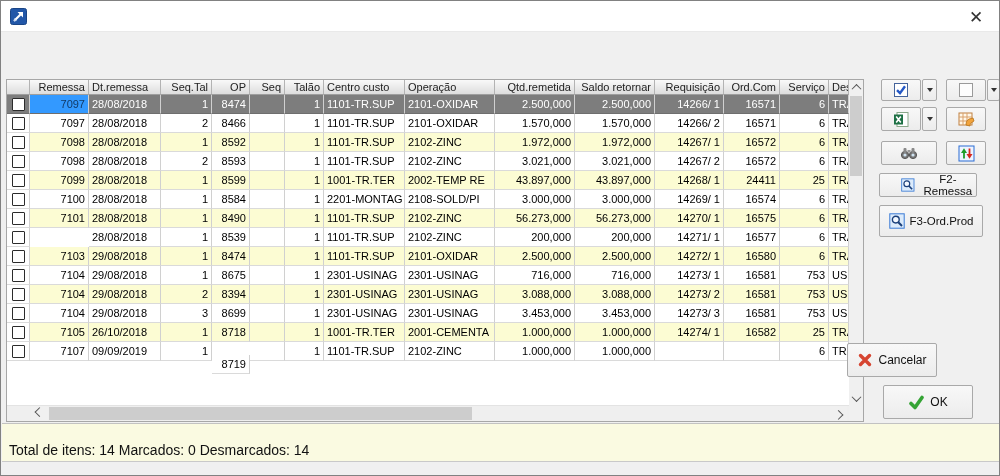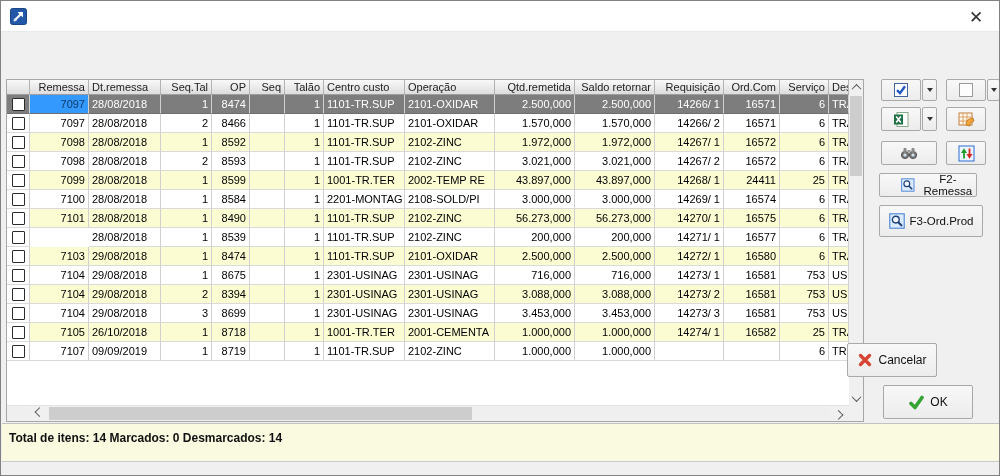--- a/index.html
+++ b/index.html
@@ -43,21 +43,21 @@
   .chev.up{transform:rotate(45deg) translate(1px,1px);}
   .chev.down{transform:rotate(225deg) translate(1px,1px);}
   .chev.left{transform:rotate(-45deg) translate(1px,-1px);}
   .chev.right{transform:rotate(135deg) translate(1px,-1px);}
   
   .tbtn{position:absolute;border:1px solid #a9a9a9;background:linear-gradient(#f8f8f8,#ececec);border-radius:2px;display:flex;align-items:center;justify-content:center;cursor:pointer;font-size:11.5px;color:#111;gap:5px;padding:0;}
   .drop{display:flex;flex-direction:column;align-items:center;justify-content:center;}
   .tri{width:0;height:0;border-left:3.5px solid transparent;border-right:3.5px solid transparent;border-top:4px solid #333;}
   .ic{display:block;}
   
-  .statusbar{position:absolute;left:1px;top:422px;width:998px;height:39px;background:var(--status-bar-bg,#fafae1);border-top:1px solid #c2c2c2;border-bottom:1px solid #c9c9c9;font-size:12px;color:#111;padding:7px 0 0 7px;font-weight:bold;}
+  .statusbar{position:absolute;left:1px;top:422px;width:998px;height:39px;background:var(--status-bar-bg,#fafae1);border-top:1px solid #c2c2c2;border-bottom:1px solid #c9c9c9;font-size:14px;color:#111;padding:18px 0 0 7px;}
 </style>
 </head>
 <body>
 
 <div class="dialog">
 
   <div class="titlebar">
     <svg class="app-icon" viewBox="0 0 17 17">
       <rect x="0.5" y="0.5" width="16" height="16" rx="2" fill="#2257a8" stroke="#1a4586"></rect>
       <path d="M4 13 L12 5" stroke="#ffffff" stroke-width="2.2" fill="none"></path>
@@ -306,21 +306,21 @@
           <div class="gcell a-right" style="width: 69px;">14274/ 1</div>
           <div class="gcell a-right" style="width: 56px;">16582</div>
           <div class="gcell a-right" style="width: 49px;">25</div>
           <div class="gcell a-left" style="width: 20px;">TRA</div>
         </div>
         <div class="grow white">
           <div class="gcell a-center cbcell" style="width: 23px;"><div class="cb"></div></div>
           <div class="gcell a-right" style="width: 59px;">7107</div>
           <div class="gcell a-left" style="width: 72px;">09/09/2019</div>
           <div class="gcell a-right" style="width: 51px;">1</div>
-          <div class="gcell a-right" style="width: 38px;">8719</div>
+          <div class="gcell a-right" style="width: 38px; margin-top: 13px;">8719</div>
           <div class="gcell a-right" style="width: 35px;"></div>
           <div class="gcell a-right" style="width: 39px;">1</div>
           <div class="gcell a-left" style="width: 81px;">1101-TR.SUP</div>
           <div class="gcell a-left" style="width: 90px;">2102-ZINC</div>
           <div class="gcell a-right" style="width: 80px;">1.000,000</div>
           <div class="gcell a-right" style="width: 80px;">1.000,000</div>
           <div class="gcell a-right" style="width: 69px;"></div>
           <div class="gcell a-right" style="width: 56px;"></div>
           <div class="gcell a-right" style="width: 49px;">6</div>
           <div class="gcell a-left" style="width: 20px;">TRA</div>

